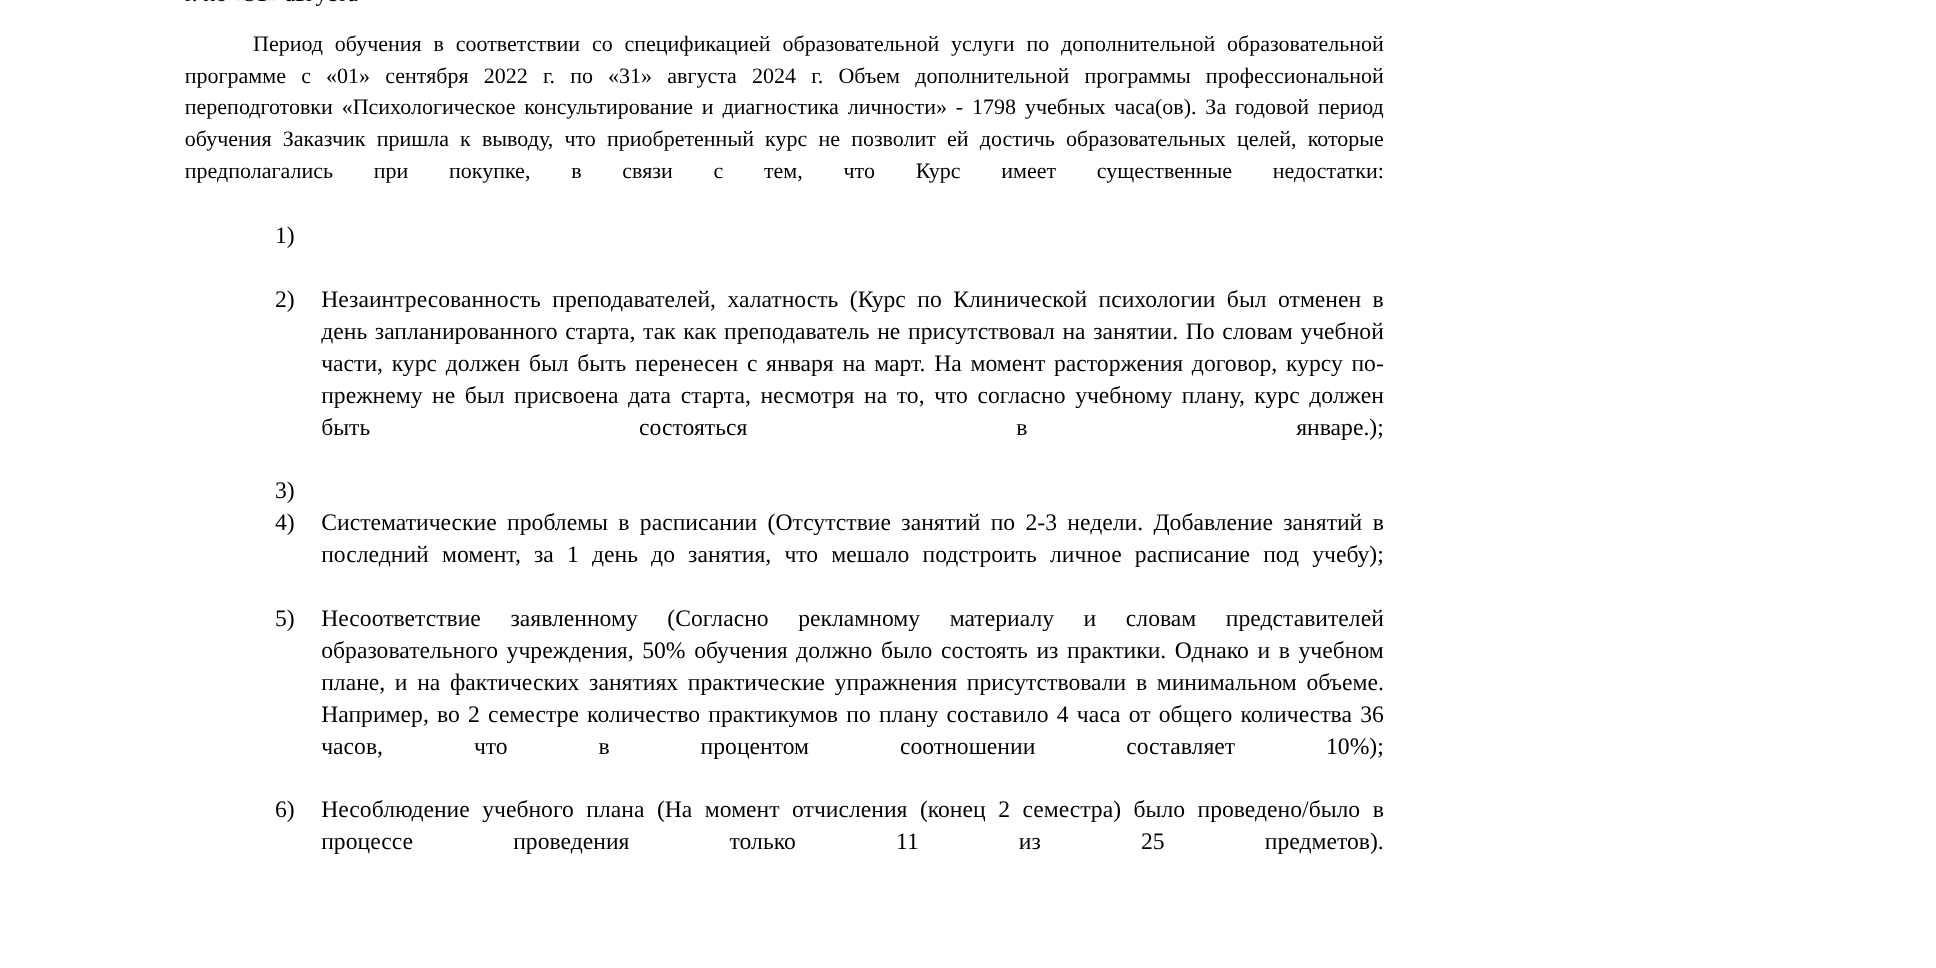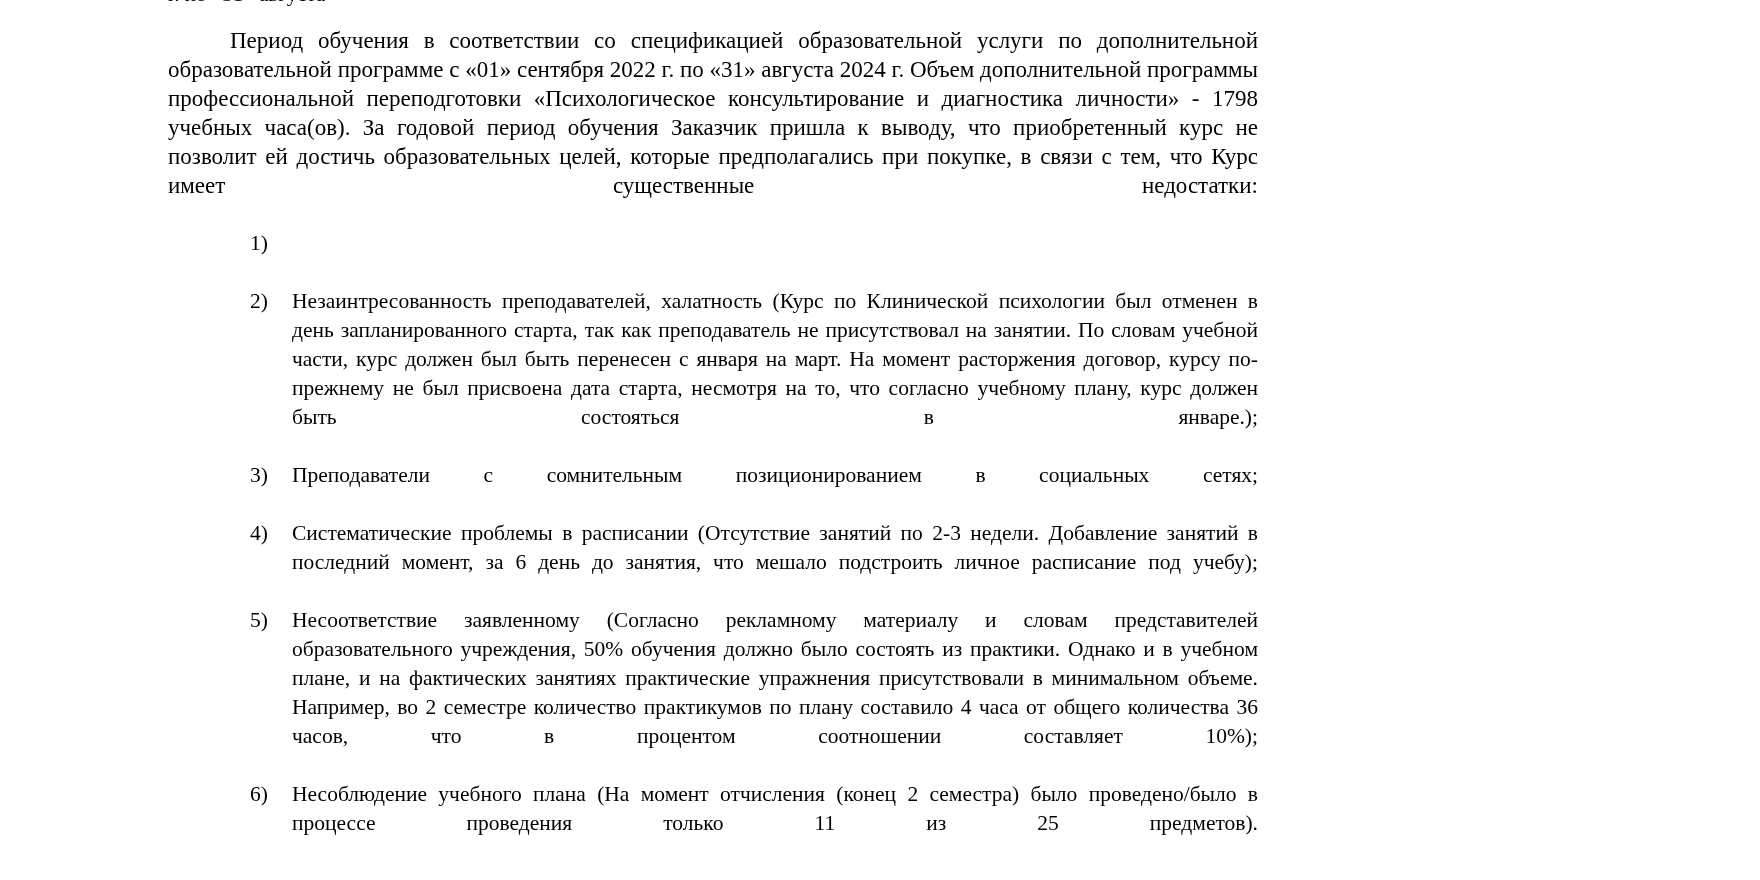--- a/index.html
+++ b/index.html
@@ -41,21 +41,21 @@
     position: absolute;
     left: 0px;
     top: -20px;
     font-size: 21px;
     line-height: 29px;
     white-space: nowrap;
     color: #000;
   }
 
   .intro {
-    font-size: 23px;
+    font-size: 20px;
     line-height: 29px;
     text-align: justify;
     text-indent: 62px;
     margin: 0;
     padding-top: 4px;
     hyphens: none;
     word-spacing: 0px;
   }
 
   .list {
@@ -122,26 +122,25 @@
         <span class="item-marker">1)</span>
       </li>
 
       <li class="list-item tight">
         <span class="item-marker">2)</span>
         <span class="item-text">Незаинтресованность преподавателей, халатность (Курс по Клинической психологии был отменен в день запланированного старта, так как преподаватель не присутствовал на занятии. По словам учебной части, курс должен был быть перенесен с января на март. На момент расторжения договор, курсу по-прежнему не был присвоена дата старта, несмотря на то, что согласно учебному плану, курс должен быть состояться в январе.);</span>
       </li>
 
       <li class="list-item tight">
         <span class="item-marker">3)</span>
-        <span class="item-text">Преподаватели с сомнительным позиционированием в социальных сетях;</span>
       </li>
 
       <li class="list-item tight">
         <span class="item-marker">4)</span>
-        <span class="item-text">Систематические проблемы в расписании (Отсутствие занятий по 2-3 недели. Добавление занятий в последний момент, за 6 день до занятия, что мешало подстроить личное расписание под учебу);</span>
+        <span class="item-text">Систематические проблемы в расписании (Отсутствие занятий по 2-3 недели. Добавление занятий в последний момент, за 1 день до занятия, что мешало подстроить личное расписание под учебу);</span>
       </li>
 
       <li class="list-item tight">
         <span class="item-marker">5)</span>
         <span class="item-text">Несоответствие заявленному (Согласно рекламному материалу и словам представителей образовательного учреждения, 50% обучения должно было состоять из практики. Однако и в учебном плане, и на фактических занятиях практические упражнения присутствовали в минимальном объеме. Например, во 2 семестре количество практикумов по плану составило 4 часа от общего количества 36 часов, что в процентом соотношении составляет 10%);</span>
       </li>
 
       <li class="list-item tight">
         <span class="item-marker">6)</span>
         <span class="item-text">Несоблюдение учебного плана (На момент отчисления (конец 2 семестра) было проведено/было в процессе проведения только 11 из 25 предметов).</span>

